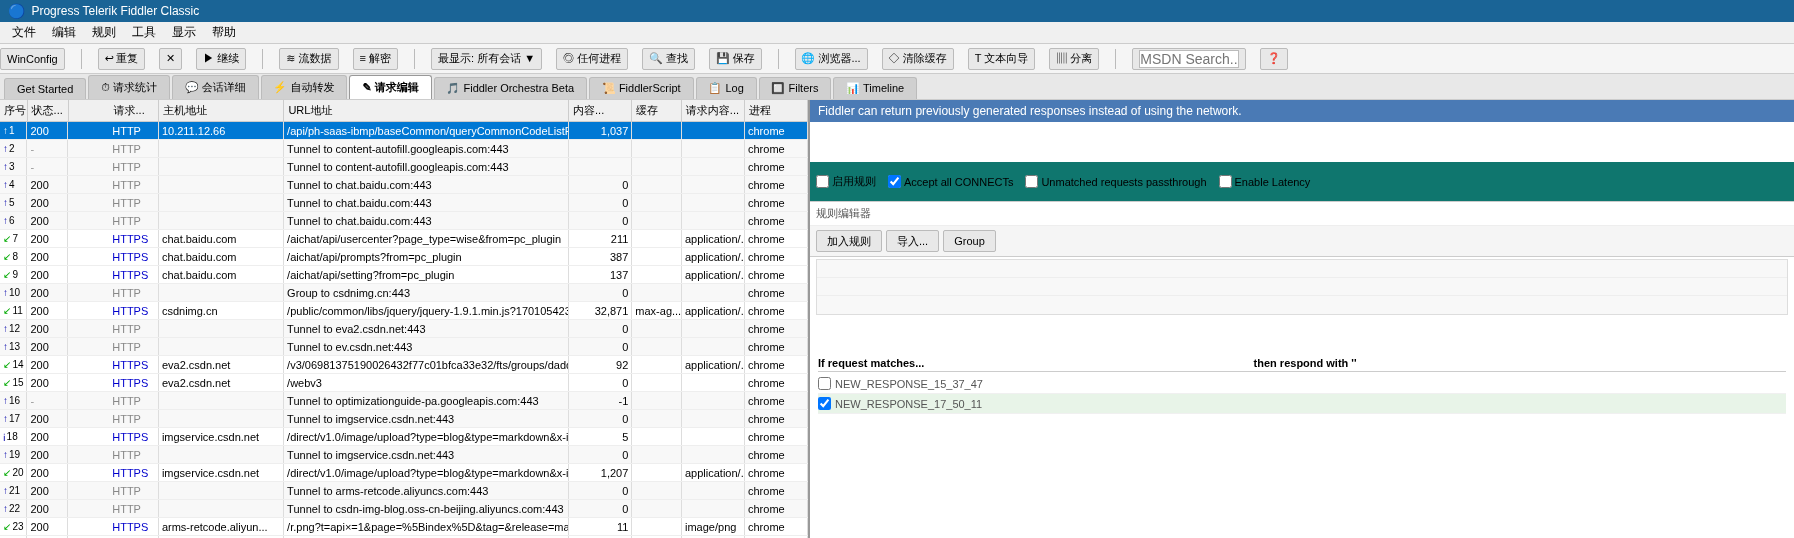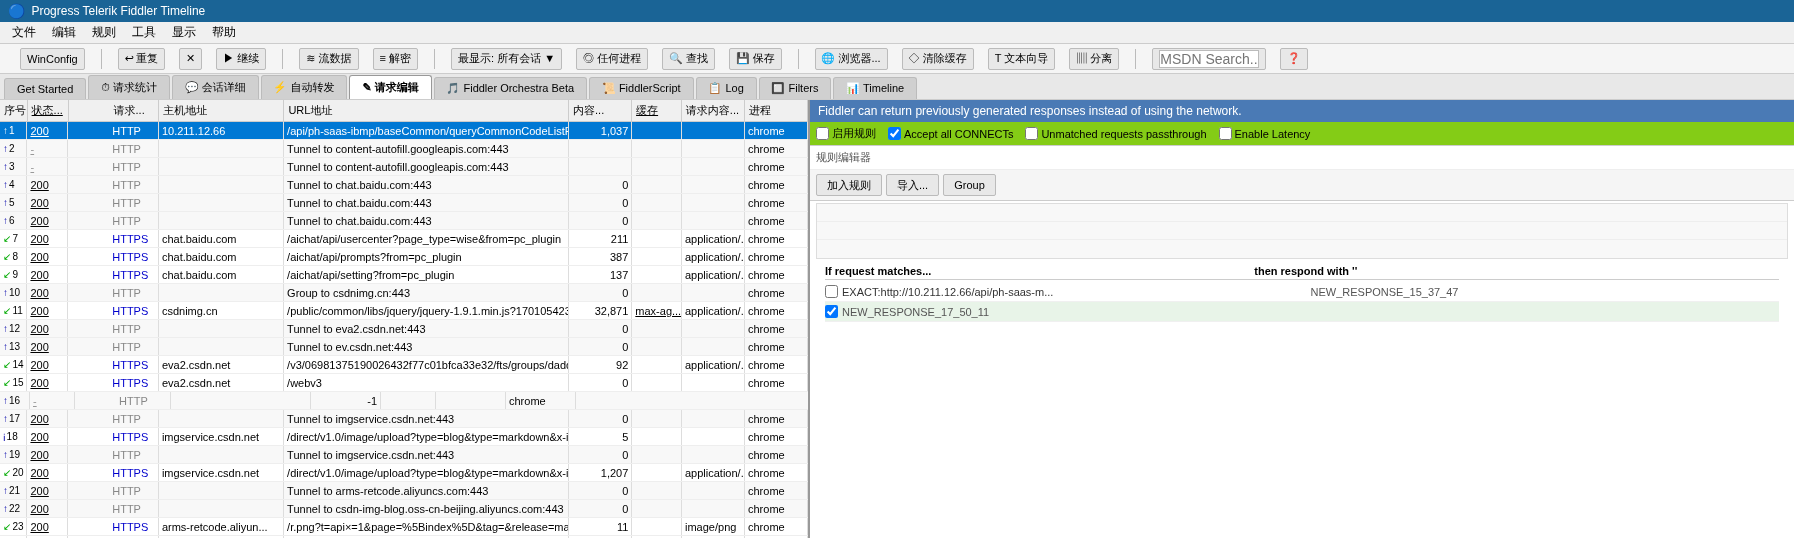--- a/index.html
+++ b/index.html
@@ -31,21 +31,21 @@
       padding: 2px 8px;
       cursor: pointer;
     }
 
     
     .toolbar {
       background: #f5f5f5;
       height: 30px;
       display: flex;
       align-items: center;
-      padding: 0 20px;
+      padding: 0 0;
       border-bottom: 1px solid #ccc;
       gap: 14px;
       flex-wrap: nowrap;
       overflow: hidden;
     }
     .toolbar-btn {
       display: flex;
       align-items: center;
       gap: 2px;
       padding: 2px 6px;
@@ -165,24 +165,25 @@
       padding: 4px 8px;
       font-size: 12px;
       flex-shrink: 0;
     }
 
     
     .right-toolbar {
       display: flex;
       align-items: center;
       gap: 4px;
-      padding: 4px 6px;
+      padding: 12px 6px;
       border-bottom: 1px solid #ccc;
-      background: #84cc16;
+      background: #0f766e;
       flex-shrink: 0;
+      margin-top: 40px;
     }
     .checkbox-item {
       display: flex;
       align-items: center;
       gap: 3px;
       font-size: 11px;
       cursor: pointer;
     }
     .right-btn {
       padding: 2px 10px;
@@ -191,23 +192,24 @@
       border-radius: 2px;
       cursor: pointer;
       font-size: 11px;
       height: 22px;
       display: flex;
       align-items: center;
     }
 
     
     .match-section {
-      padding: 4px 15px;
+      padding: 4px 8px;
       flex: 1;
       overflow-y: auto;
+      margin-top: 36px;
     }
     .match-header-row {
       display: flex;
       font-size: 11px;
       font-weight: bold;
       border-bottom: 1px solid #ccc;
       padding-bottom: 2px;
       margin-bottom: 2px;
     }
     .match-col1 { width: 45%; }
@@ -218,35 +220,35 @@
       font-size: 11px;
       height: 20px;
       border-bottom: 1px solid #f0f0f0;
     }
     .match-checkbox { margin-right: 4px; }
     .match-url { flex: 1; overflow: hidden; text-overflow: ellipsis; white-space: nowrap; color: #333; }
     .match-response { flex: 1; color: #555; }
 
     
     .c-num { width: 30px; }
-    .c-status { width: 45px; text-decoration: underline; }
+    .c-status { width: 45px; }
     .c-method { width: 55px; margin-left: 41px; }
     .c-host { width: 140px; }
     .c-url { width: 320px; }
     .c-content { width: 70px; }
-    .c-cache { width: 55px; text-decoration: underline; }
+    .c-cache { width: 55px; }
     .c-body { width: 70px; }
     .c-process { width: 70px; }
   </style>
 </head>
 <body>
 
 <div class="title-bar">
   <span class="title-bar-icon">🔵</span>
-  <span>Progress Telerik Fiddler Timeline</span>
+  <span>Progress Telerik Fiddler Classic</span>
 </div>
 
 <div class="menu-bar">
   <span class="menu-item">文件</span>
   <span class="menu-item">编辑</span>
   <span class="menu-item">规则</span>
   <span class="menu-item">工具</span>
   <span class="menu-item">显示</span>
   <span class="menu-item">帮助</span>
 </div>
@@ -505,20 +507,21 @@
       <div class="cell c-body"></div>
       <div class="cell c-process">chrome</div>
     </div>
         <div class="traffic-row tunnel">
       <div class="cell c-num" style="font-size:10px;">
         <span style="margin-right:1px;color:#0000aa">↑</span>16
       </div>
       <div class="cell c-status" style="color:#999">-</div>
       <div class="cell c-method" style="color:#888">HTTP</div>
       <div class="cell c-host"></div>
+      <div class="cell c-url">Tunnel to    optimizationguide-pa.googleapis.com:443</div>
       <div class="cell c-content size-num">-1</div>
       <div class="cell c-cache"></div>
       <div class="cell c-body"></div>
       <div class="cell c-process">chrome</div>
     </div>
         <div class="traffic-row tunnel">
       <div class="cell c-num" style="font-size:10px;">
         <span style="margin-right:1px;color:#0000aa">↑</span>17
       </div>
       <div class="cell c-status" style="color:#000">200</div>
@@ -662,21 +665,20 @@
     </div>
 
     <div class="match-section">
       <div class="match-header-row">
         <div class="match-col1">If request matches...</div>
         <div class="match-col2">then respond with ''</div>
       </div>
 
       <div class="match-rule-row">
         <input type="checkbox" class="match-checkbox" style="">
-        <span class="match-url">EXACT:http://10.211.12.66/api/ph-saas-m...</span>
         <span class="match-response">NEW_RESPONSE_15_37_47</span>
       </div>
       <div class="match-rule-row" style="background:#e8f4e8;">
         <input type="checkbox" class="match-checkbox" checked="" style="">
         <span class="match-response">NEW_RESPONSE_17_50_11</span>
       </div>
     </div>
   </div>
 </div>
 

